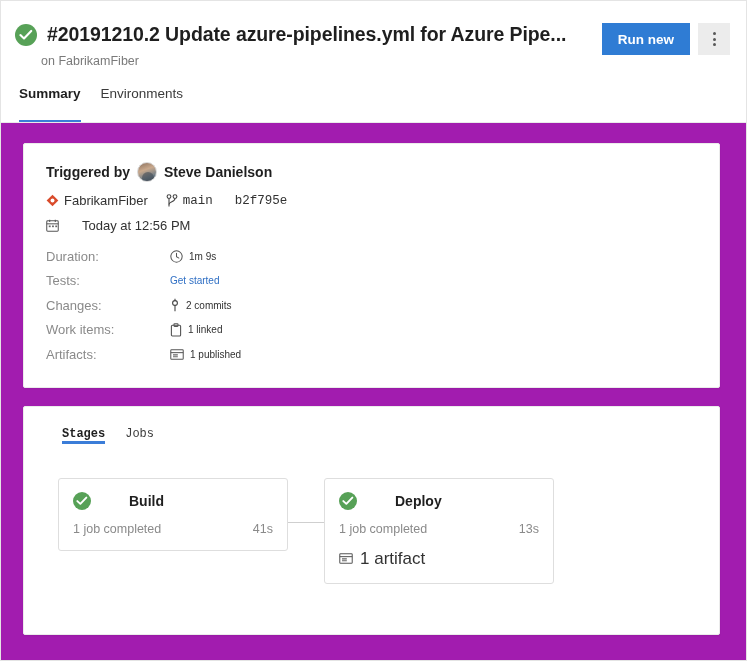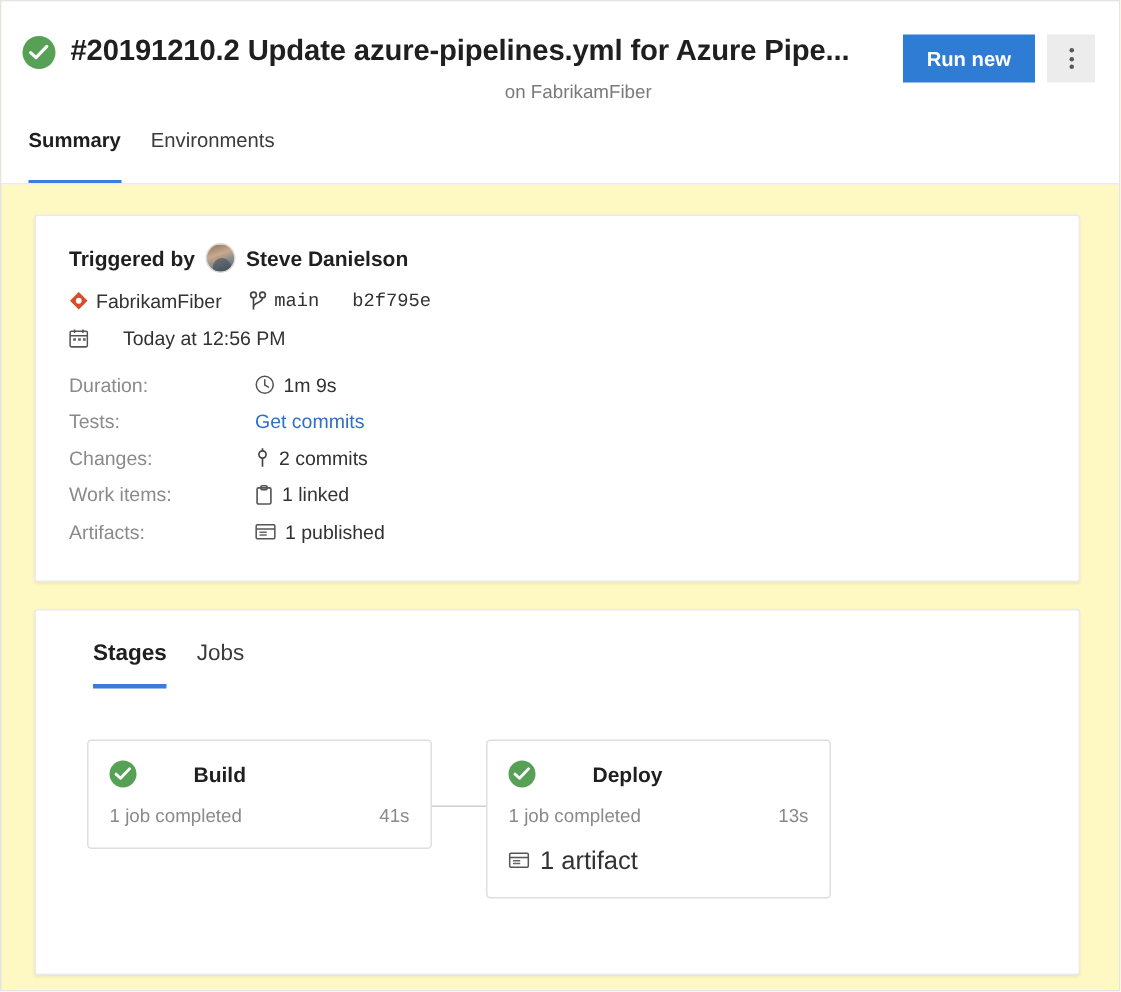--- a/index.html
+++ b/index.html
@@ -5,21 +5,21 @@
   * { box-sizing: border-box; margin: 0; padding: 0; }
   html, body {
     width: 747px; height: 661px;
     font-family: "Liberation Sans", sans-serif;
     background: #ffffff;
     overflow: hidden;
   }
   .page {
     position: relative;
     width: 747px; height: 661px;
-    background: #fef9c3;
+    background: #a21caf;
     border: 1px solid #e4e4e4;
   }
 
   
   .header {
     background: #ffffff;
     padding: 16px 16px 0 14px;
     border-bottom: 1px solid #eaeaea;
     height: 122px;
   }
@@ -44,21 +44,20 @@
     letter-spacing: -0.1px;
     white-space: nowrap;
     overflow: hidden;
     line-height: 34px;
   }
   .run-subtitle {
     font-size: 12.5px;
     color: #7a7a7a;
     margin-top: -1px;
     padding-left: 26px;
-    text-align: center;
   }
   .header-actions { display: flex; align-items: flex-start; gap: 8px; padding-top: 6px; }
   .run-new-btn {
     background: #2f7cd4;
     color: #ffffff;
     border: none;
     font-size: 13.5px;
     font-weight: bold;
     font-family: "Liberation Sans", sans-serif;
     padding: 0 16px;
@@ -154,34 +153,35 @@
     display: flex; align-items: center;
     height: 24.5px;
   }
   .detail-label {
     width: 124px;
     font-size: 13px;
     color: #8a8a8a;
   }
   .detail-value {
     display: flex; align-items: center; gap: 6px;
-    font-size: 13px;
+    font-size: 10px;
     color: #323232;
   }
   .link { color: #2f6fc4; cursor: pointer; }
 
   
   .stages-card { padding: 20px 22px 26px 22px; margin-top: 18px; }
   .sub-tabs { display: flex; gap: 20px; padding-left: 16px; }
   .sub-tab {
-    font-size: 15px;
+    font-size: 12px;
     color: #3b3b3b;
-    padding-bottom: 15px;
+    padding-bottom: 3px;
     cursor: pointer;
     position: relative;
+    font-family: Liberation Mono, monospace;
   }
   .sub-tab.active { font-weight: bold; color: #1f1f1f; }
   .sub-tab.active::after {
     content: "";
     position: absolute;
     left: 0; right: 0; bottom: 0;
     height: 2.5px;
     background: #3b7dd8;
   }
 
@@ -305,21 +305,21 @@
               <path d="M7 3.4 L7 7.2 L9.6 8.7" stroke="#555" stroke-width="1.1" fill="none" stroke-linecap="round"></path>
             </svg>
           </span>
           <span>1m 9s</span>
         </div>
       </div>
 
       <div class="detail-row">
         <div class="detail-label">Tests:</div>
         <div class="detail-value">
-          <span class="link">Get commits</span>
+          <span class="link">Get started</span>
         </div>
       </div>
 
       <div class="detail-row">
         <div class="detail-label">Changes:</div>
         <div class="detail-value">
           <span class="icon">
             <svg width="10" height="14" viewBox="0 0 10 14">
               <circle cx="5" cy="5" r="2.4" fill="none" stroke="#444" stroke-width="1.1"></circle>
               <path d="M5 7.4 L5 13.2 M5 0.8 L5 2.6" stroke="#444" stroke-width="1.1"></path>

